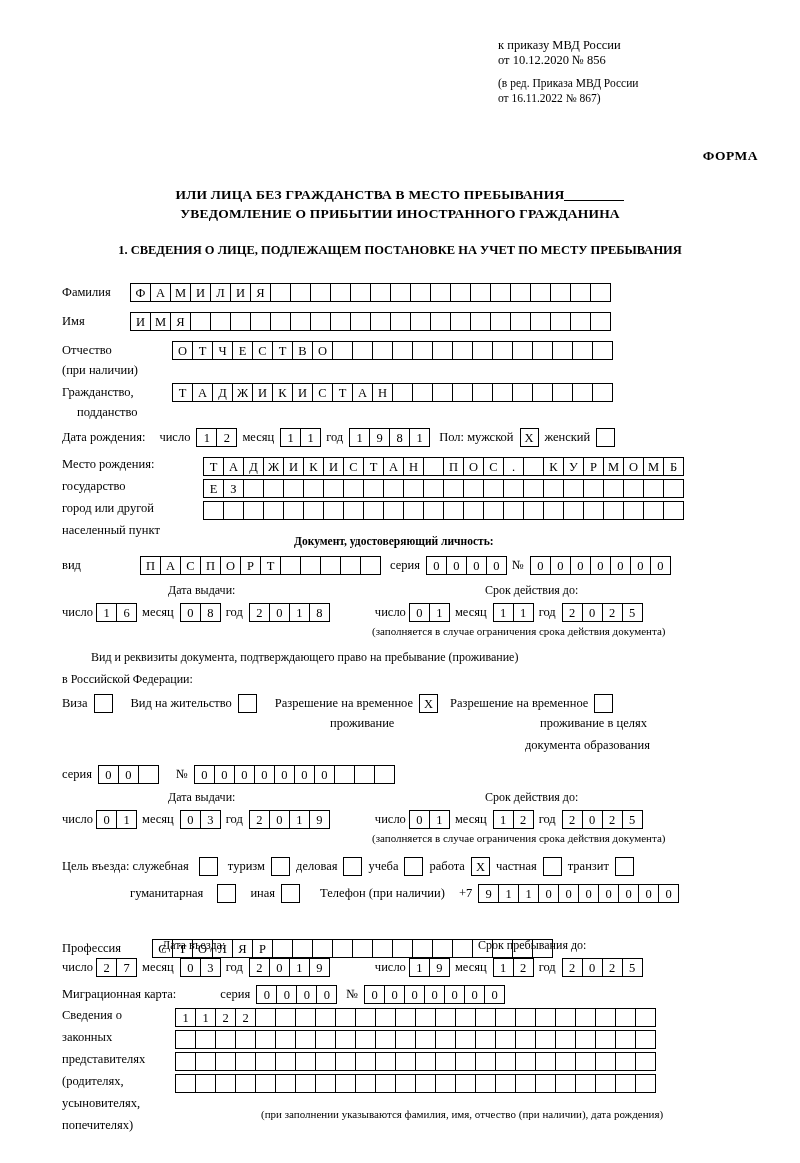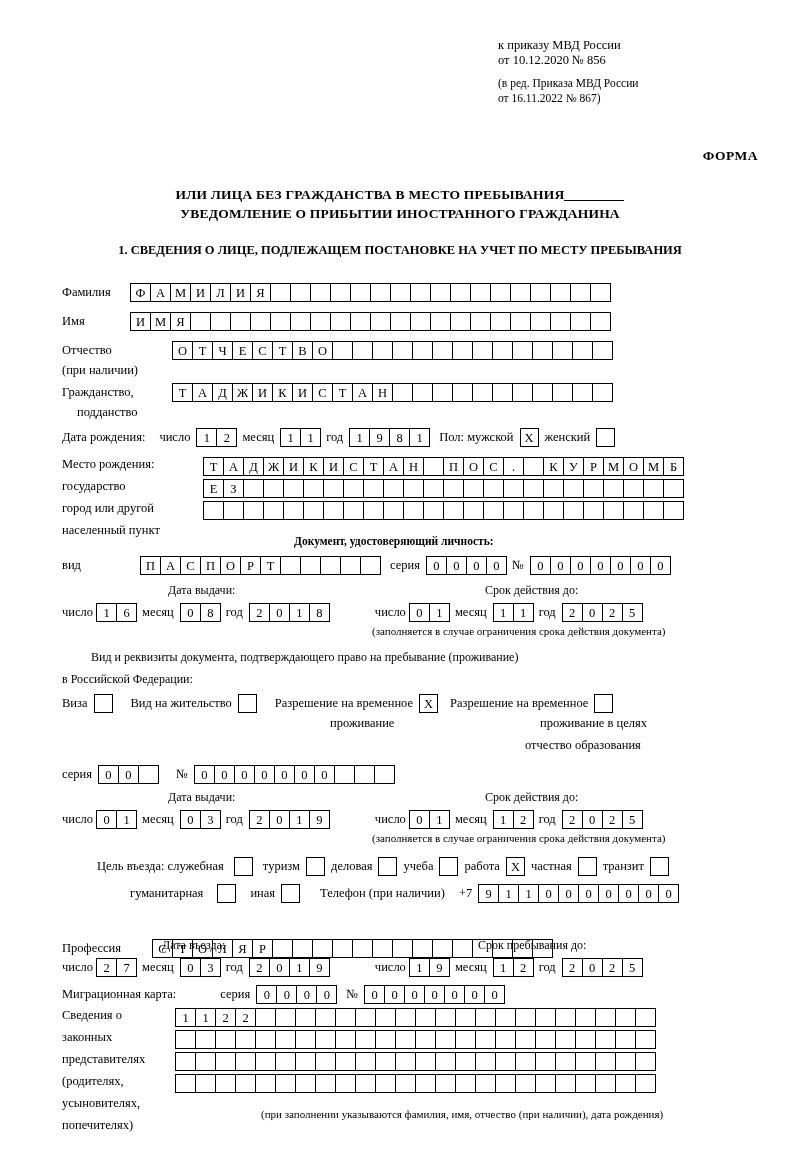--- a/index.html
+++ b/index.html
@@ -463,21 +463,21 @@
     <span class="sep"></span>
     <span class="box"></span>
   </div>
   <div class="row" style="top:716px;left:330px;">
     <span class="lbl">проживание</span>
   </div>
   <div class="row" style="top:716px;left:540px;">
     <span class="lbl">проживание в целях</span>
   </div>
   <div class="row" style="top:738px;left:525px;">
-    <span class="lbl">отчество образования</span>
+    <span class="lbl">документа образования</span>
   </div>
 
   <div class="row" style="top:765px;left:62px;">
     <span class="lbl">серия</span>
     <span class="sep"></span>
     <span class="cells" id="pser">
         <span class="cell">0</span>
         <span class="cell">0</span>
         <span class="cell"></span>
       </span>
@@ -550,21 +550,21 @@
         <span class="cell">0</span>
         <span class="cell">2</span>
         <span class="cell">5</span>
       </span>
   </div>
 
   <div class="row" style="top:832px;left:372px;">
     <span class="note">(заполняется в случае ограничения срока действия документа)</span>
   </div>
 
-  <div class="row" style="top:857px;left:62px;margin-left:35px;">
+  <div class="row" style="top:857px;left:62px;">
     <span class="lbl">Цель въезда: служебная</span>
     <span class="sep" style="width:10px"></span>
     <span class="box"></span>
     <span class="sep" style="width:10px"></span>
     <span class="lbl">туризм</span>
     <span class="sep"></span>
     <span class="box"></span>
     <span class="sep" style="width:6px"></span>
     <span class="lbl">деловая</span>
     <span class="sep"></span>

